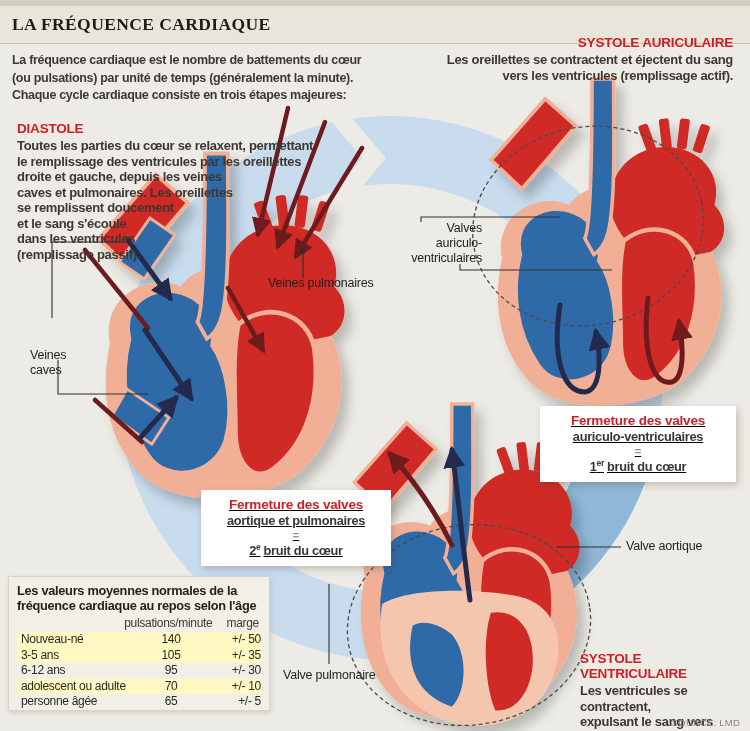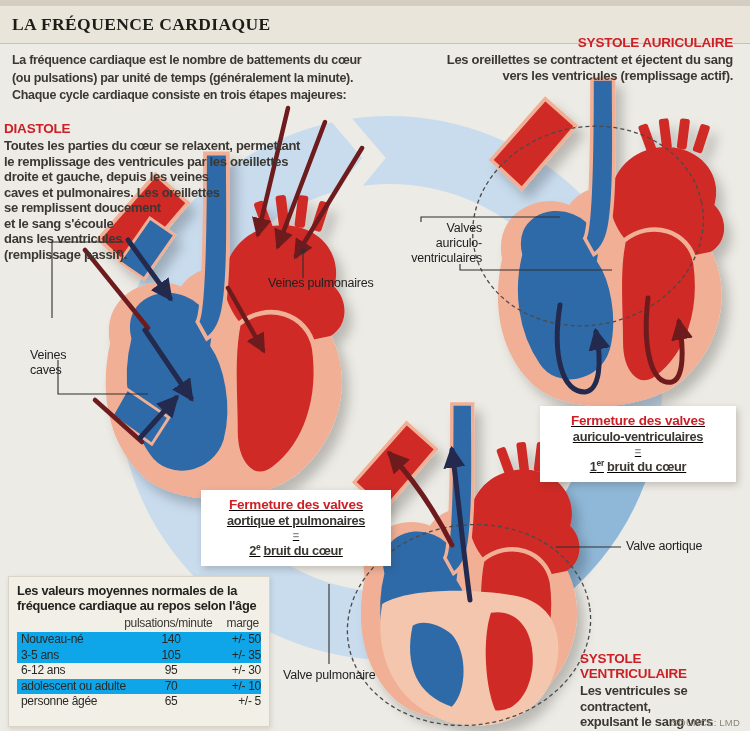--- a/index.html
+++ b/index.html
@@ -5,46 +5,46 @@
   html,body{margin:0;padding:0;}
   body{font-family:"Liberation Sans", sans-serif;}
   #stage{position:relative;width:750px;height:731px;background:#edebe5;overflow:hidden;}
   .topstrip{position:absolute;left:0;top:0;width:750px;height:6px;background:#d3cec1;}
   .titlebar{position:absolute;left:0;top:6px;width:750px;height:37px;background:#e9e5da;border-bottom:1px solid #c6c1b2;}
   .h-title{position:absolute;left:12px;top:14px;font-family:"Liberation Serif", serif;font-weight:bold;font-size:17.5px;letter-spacing:.4px;color:#1d1c18;}
   .pre{white-space:pre-line;}
   .intro{position:absolute;left:12px;top:52px;font-size:12.5px;line-height:17.5px;font-weight:700;letter-spacing:-.3px;color:#3b3833;}
   .stage-title{font-size:13.5px;font-weight:bold;color:#cc2026;letter-spacing:-.2px;margin-bottom:2px;}
   .stage-body{font-size:13px;line-height:15.5px;font-weight:700;letter-spacing:-.3px;color:#3b3833;}
-  .blk-diastole{position:absolute;left:4px;top:121px;}
+  .blk-diastole{position:absolute;left:17px;top:121px;}
   .blk-sysauric{position:absolute;right:17px;top:35px;text-align:right;}
   .blk-sysvent{position:absolute;left:580px;top:651px;}
   .lbl{position:absolute;font-size:12.5px;line-height:15px;color:#1f1f1f;letter-spacing:-.2px;}
   .lbl-vcaves{left:30px;top:328px;width:72px;margin-top:20px;}
   .lbl-vpulm{left:268px;top:276px;}
   .lbl-valvesav{left:382px;top:221px;width:100px;text-align:right;}
   .lbl-vaort{left:626px;top:539px;}
   .lbl-vpulmo{left:283px;top:668px;}
   .callout{position:absolute;background:#fff;box-shadow:2px 3px 7px rgba(60,55,40,.25);text-align:center;padding:7px 6px 8px 6px;text-decoration:underline;}
   .co-av{left:540px;top:406px;width:184px;}
   .co-ap{left:201px;top:490px;width:178px;}
   .co-title{font-size:13.5px;font-weight:bold;color:#cc2026;letter-spacing:-.2px;}
   .co-sub{font-size:12.8px;font-weight:700;color:#3b3833;letter-spacing:-.3px;margin-top:1px;}
   .co-eq{font-size:11px;font-weight:bold;color:#8d8d8d;line-height:12px;margin-top:1px;}
   .co-res{font-size:12.8px;font-weight:700;color:#3b3833;letter-spacing:-.3px;margin-top:1px;}
   .co-res sup{font-size:8.5px;}
   .co-res .tail{margin-left:3px;}
-  .tbl{position:absolute;left:8px;top:576px;width:262px;background:#f2efe6;border:1px solid #d9d4c5;box-shadow:1px 2px 5px rgba(60,55,40,.15);padding:7px 8px 16px 8px;box-sizing:border-box;}
+  .tbl{position:absolute;left:8px;top:576px;width:262px;background:#f2efe6;border:1px solid #d9d4c5;box-shadow:1px 2px 5px rgba(60,55,40,.15);padding:7px 8px 0 8px;box-sizing:border-box;}
   .t-title{font-size:12.8px;line-height:14.5px;font-weight:bold;color:#23221e;letter-spacing:-.3px;}
   .t-head{display:flex;justify-content:flex-end;gap:14px;font-size:12px;color:#3b3833;letter-spacing:-.3px;padding:3px 2px 2px 0;}
   .t-row{display:grid;grid-template-columns:114px 76px 54px;font-size:12px;line-height:15.5px;color:#2a2925;letter-spacing:-.3px;padding:0 2px;}
   .t-row .c-age{text-align:left;padding-left:2px;}
   .t-row .c-ppm{text-align:center;}
   .t-row .c-marge{text-align:right;padding-right:2px;}
-  .t-row.stripe{background:#0ea5e9;}
+  .t-row.stripe{background:#fef9c3;}
   .src{position:absolute;right:10px;top:717px;font-size:9.5px;color:#8a867c;letter-spacing:.2px;}
   svg{position:absolute;left:0;top:0;}
 </style>
 </head>
 <body>
 
 <div id="stage">
 
   <svg width="750" height="731" viewBox="0 0 750 731">
     <defs>

